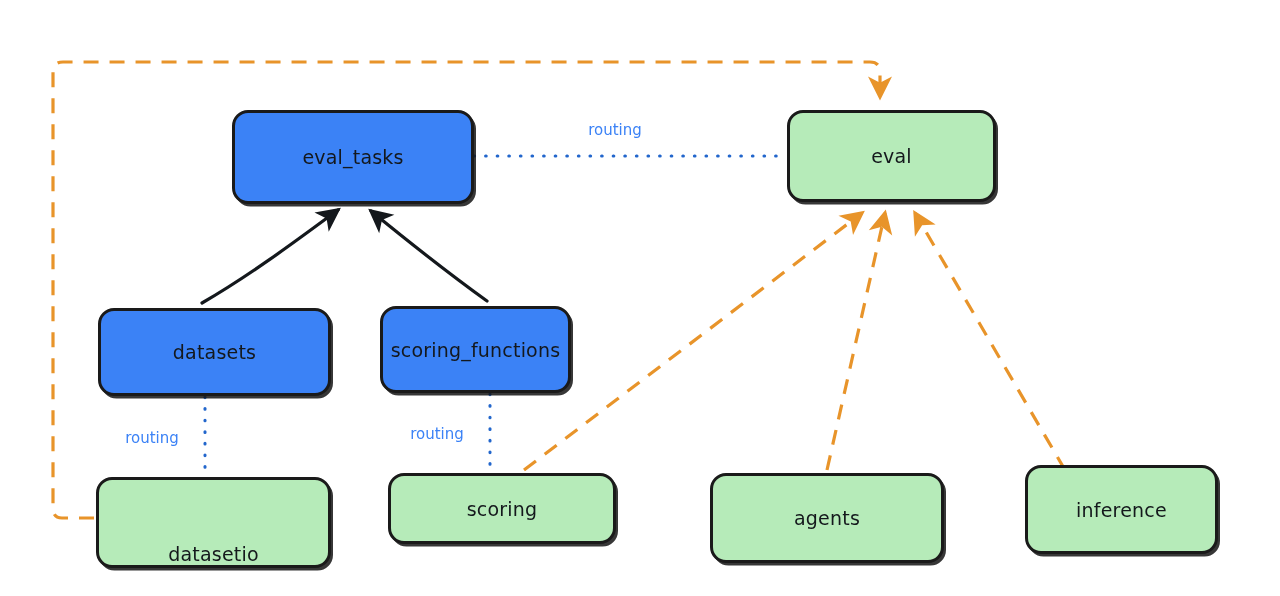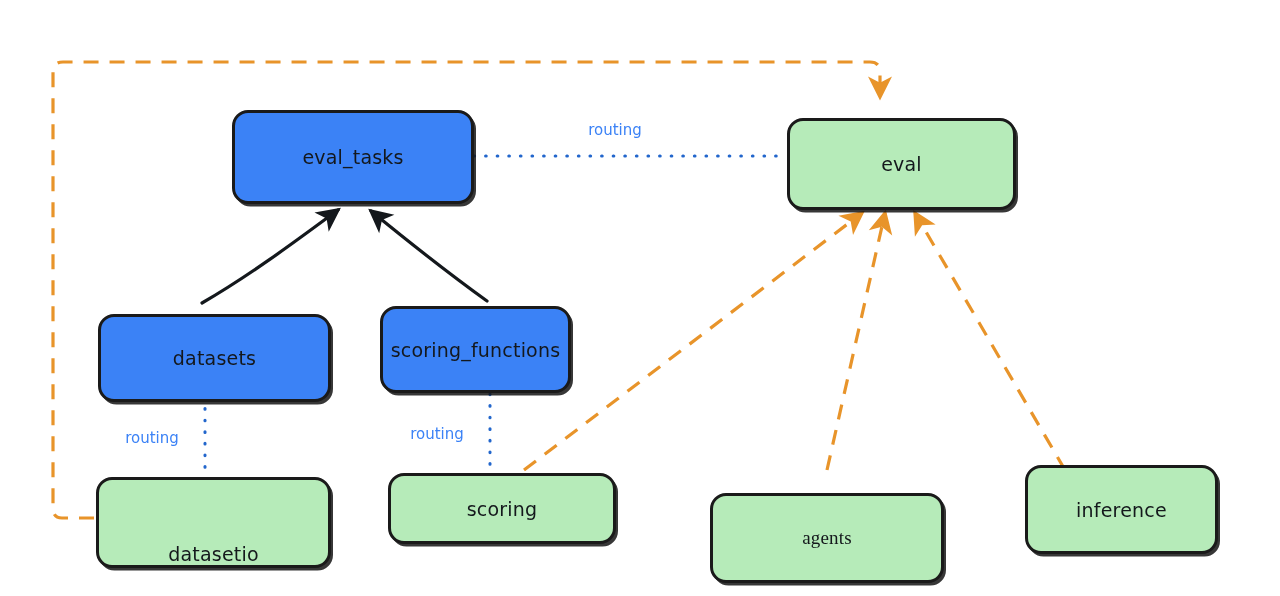--- a/index.html
+++ b/index.html
@@ -82,41 +82,41 @@
 
     <path d="M 827 470 L 885 213" fill="none" stroke="#e8942a" stroke-width="3.2" stroke-linecap="butt" stroke-dasharray="15 11" marker-end="url(#arrow-orange)"></path>
 
     <path d="M 1065 470 L 915 213" fill="none" stroke="#e8942a" stroke-width="3.2" stroke-linecap="butt" stroke-dasharray="15 11" marker-end="url(#arrow-orange)"></path>
   </svg>
 
   <div class="node blue" style="left:232px; top:110px; width:242px; height:94px;">
     <span>eval_tasks</span>
   </div>
 
-  <div class="node green" style="left:787px; top:118px; width:229px; height:92px;">
+  <div class="node green" style="left:787px; top:110px; width:209px; height:92px;">
     <span>eval</span>
   </div>
 
-  <div class="node blue" style="left:98px; top:308px; width:233px; height:88px;margin-top:6px;">
+  <div class="node blue" style="left:98px; top:308px; width:233px; height:88px;">
     <span>datasets</span>
   </div>
 
   <div class="node blue" style="left:380px; top:306px; width:191px; height:87px;">
     <span>scoring_functions</span>
   </div>
 
   <div class="node green" style="left:96px; top:477px; width:235px; height:91px;align-items:flex-end;">
     <span>datasetio</span>
   </div>
 
   <div class="node green" style="left:388px; top:473px; width:228px; height:71px;">
     <span>scoring</span>
   </div>
 
-  <div class="node green" style="left:710px; top:493px; width:234px; height:90px;font-family:Liberation Serif, serif;">
+  <div class="node green" style="left:710px; top:473px; width:234px; height:90px;">
     <span>agents</span>
   </div>
 
   <div class="node green" style="left:1025px; top:465px; width:193px; height:89px;">
     <span>inference</span>
   </div>
 
   <div class="edge-label centered" style="left:615px; top:130px;">routing</div>
 
   <div class="edge-label centered" style="left:152px; top:438px;">routing</div>

